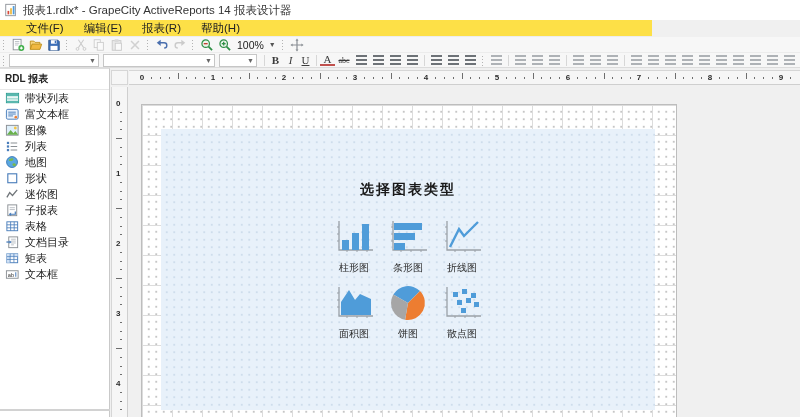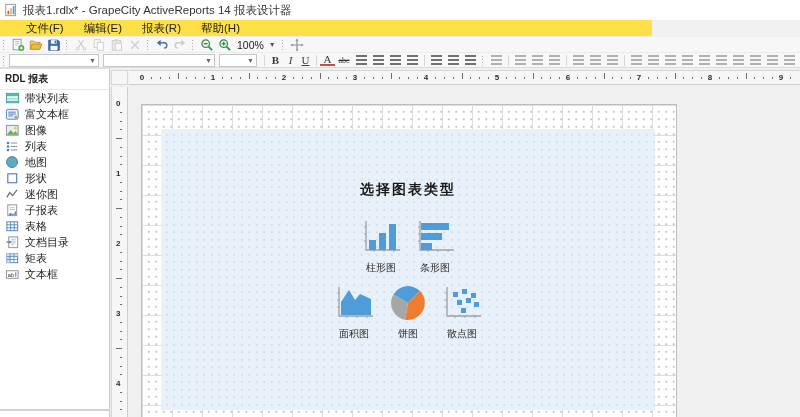--- a/index.html
+++ b/index.html
@@ -512,20 +512,28 @@
           <div class="chart-tile">
             <div><svg xmlns="http://www.w3.org/2000/svg" viewBox="0 0 44 38" width="44" height="38">
                 <path d="M7 3v29h34" fill="none" stroke="#9AA1A8" stroke-width="1.3"></path>
                 <path d="M5 9h2M5 16h2M5 23h2M15 32v2M25 32v2M35 32v2" stroke="#9AA1A8" stroke-width="1"></path>
                 <rect x="8" y="5" width="28" height="7" fill="#4F9CD9"></rect>
                 <rect x="8" y="15" width="21" height="7" fill="#4F9CD9"></rect>
                 <rect x="8" y="25" width="11" height="7" fill="#4F9CD9"></rect>
               </svg></div>
             <div class="tlabel">条形图</div>
           </div>
+          <div class="chart-tile">
+            <div><svg xmlns="http://www.w3.org/2000/svg" viewBox="0 0 44 38" width="44" height="38">
+                <path d="M7 3v29h34" fill="none" stroke="#9AA1A8" stroke-width="1.3"></path>
+                <path d="M5 9h2M5 16h2M5 23h2M15 32v2M25 32v2M35 32v2" stroke="#9AA1A8" stroke-width="1"></path>
+                <polyline points="10,29 19,11 24,18 38,4" fill="none" stroke="#4F9CD9" stroke-width="2.4"></polyline>
+              </svg></div>
+            <div class="tlabel">折线图</div>
+          </div>
         </div>
       <div class="chart-row" id="chart-row-2">
           <div class="chart-tile">
             <div><svg xmlns="http://www.w3.org/2000/svg" viewBox="0 0 44 38" width="44" height="38">
                 <path d="M7 3v29h34" fill="none" stroke="#9AA1A8" stroke-width="1.3"></path>
                 <path d="M5 9h2M5 16h2M5 23h2M15 32v2M25 32v2M35 32v2" stroke="#9AA1A8" stroke-width="1"></path>
                 <polygon points="9,31 9,18 17,6 23,16 28,10 39,15 39,31" fill="#4F9CD9"></polygon>
               </svg></div>
             <div class="tlabel">面积图</div>
           </div>

